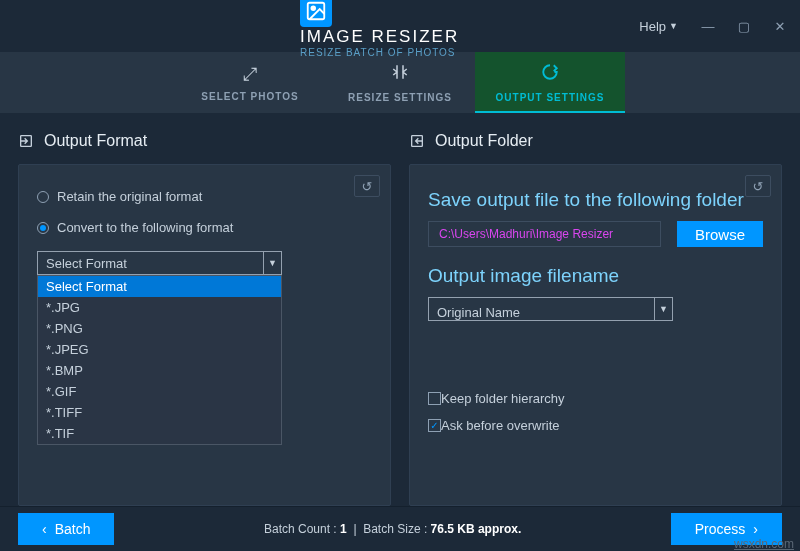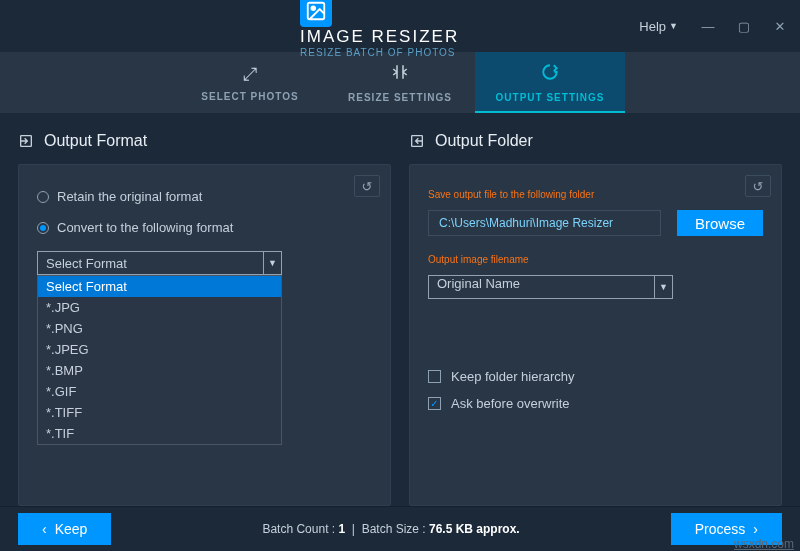--- a/index.html
+++ b/index.html
@@ -12,21 +12,21 @@
     .logo-icon svg { width: 22px; height: 22px; }
     .title-text { display: flex; flex-direction: column; }
     .app-title { font-size: 17px; font-weight: 300; color: #fff; letter-spacing: 2px; text-transform: uppercase; }
     .app-subtitle { font-size: 10px; color: #5a9fc7; letter-spacing: 1px; text-transform: uppercase; }
     .window-controls { display: flex; align-items: center; gap: 12px; margin-left: auto; }
     .help-link { color: #c5d0db; font-size: 13px; padding: 4px 6px; display: flex; align-items: center; gap: 3px; cursor: pointer; }
     .win-btn { width: 24px; height: 20px; display: flex; align-items: center; justify-content: center; cursor: pointer; color: #8ea0b3; font-size: 13px; }
     
     .tabs { height: 62px; background: #283645; display: flex; justify-content: center; border-bottom: 1px solid #1c2938; }
     .tab { width: 150px; display: flex; flex-direction: column; align-items: center; justify-content: center; gap: 6px; color: #8ea0b3; cursor: pointer; position: relative; }
-    .tab.active { background: #0c4a6e; }
+    .tab.active { background: #14532d; }
     .tab.active .tab-icon, .tab.active .tab-label { color: #00bcd4; }
     .tab.active::after { content: ''; position: absolute; bottom: 0; left: 0; right: 0; height: 2px; background: #00bcd4; }
     .tab-icon { font-size: 18px; color: #c5d0db; }
     .tab-label { font-size: 10px; letter-spacing: 1px; font-weight: 600; }
     
     .content { display: flex; padding: 18px 18px 0 18px; gap: 18px; height: 392px; }
     .panel { flex: 1; display: flex; flex-direction: column; }
     .panel-header { display: flex; align-items: center; gap: 10px; margin-bottom: 14px; color: #e6edf3; font-size: 16px; }
     .panel-header svg { width: 16px; height: 16px; }
     .panel-body { background: #283645; border-radius: 2px; padding: 16px 18px; flex: 1; position: relative; border: 1px solid #2f3f52; }
@@ -38,29 +38,29 @@
     .radio { width: 12px; height: 12px; border: 1px solid #8ea0b3; border-radius: 50%; display: flex; align-items: center; justify-content: center; }
     .radio.checked::after { content: ''; width: 6px; height: 6px; background: #0096ff; border-radius: 50%; }
     
     .select-box { position: relative; width: 245px; margin-top: 4px; }
     .select-display { height: 24px; border: 1px solid #94a1af; background: transparent; display: flex; align-items: center; padding: 0 8px; font-size: 13px; color: #c5d0db; justify-content: space-between; }
     .select-display .arrow-box { width: 18px; height: 100%; border-left: 1px solid #94a1af; margin-right: -8px; display: flex; align-items: center; justify-content: center; font-size: 9px; }
     .dropdown { position: absolute; top: 24px; left: 0; right: 0; background: #2a3545; border: 1px solid #4a5665; z-index: 10; }
     .dropdown-item { padding: 3px 8px; font-size: 13px; color: #c5d0db; cursor: pointer; }
     .dropdown-item.highlighted { background: #0078d7; color: #fff; }
     
-    .field-label { font-size: 10px; color: #f97316; margin-bottom: 10px; margin-top: 8px; display: block; }
+    .field-label { font-size: 19px; color: #7dd3fc; margin-bottom: 10px; margin-top: 8px; display: block; }
     .path-row { display: flex; gap: 16px; align-items: center; margin-bottom: 18px; }
-    .path-input { flex: 1; height: 26px; border: 1px solid #3d4d60; background: transparent; color: #7dd3fc; padding: 12px 10px; font-size: 12px; display: flex; align-items: center; }
+    .path-input { flex: 1; height: 26px; border: 1px solid #3d4d60; background: transparent; color: #d946ef; padding: 12px 10px; font-size: 12px; display: flex; align-items: center; }
     .browse-btn { height: 26px; padding: 0 18px; background: #0096ff; color: #fff; border: none; font-size: 15px; cursor: pointer; display: flex; align-items: center; }
     
-    .filename-select { width: 245px; height: 24px; border: 1px solid #94a1af; display: flex; align-items: flex-start; padding: 0 8px; font-size: 13px; color: #c5d0db; justify-content: space-between; margin-top: 4px; }
+    .filename-select { width: 245px; height: 24px; border: 1px solid #94a1af; display: flex; align-items: flex-end; padding: 0 8px; font-size: 13px; color: #c5d0db; justify-content: space-between; margin-top: 4px; }
     
     .checkbox-group { margin-top: 70px; }
-    .checkbox-row { display: flex; align-items: center; gap: 10px; margin-bottom: 12px; font-size: 13px; color: #c5d0db; cursor: pointer; }
+    .checkbox-row { display: flex; align-items: center; margin-bottom: 12px; font-size: 13px; color: #c5d0db; cursor: pointer; }
     .checkbox { width: 13px; height: 13px; border: 1px solid #8ea0b3; display: flex; align-items: center; justify-content: center; font-size: 10px; color: #0096ff; }
     
     .footer { height: 44px; background: #1c2938; display: flex; align-items: center; padding: 0 18px; gap: 18px; border-top: 1px solid #14202d; }
     .foot-btn { height: 32px; padding: 0 24px; background: #0096ff; color: #fff; border: none; font-size: 14px; cursor: pointer; display: flex; align-items: center; gap: 8px; }
     .foot-spacer { flex: 1; }
     .batch-info { font-size: 12px; color: #c5d0db; text-align: center; }
     .batch-info b { color: #fff; font-weight: 600; }
     .watermark { position: absolute; bottom: 0; right: 6px; font-size: 12px; color: #5a6775; text-decoration: underline; }
   </style>
 </head>
@@ -186,21 +186,21 @@
           <span>Ask before overwrite</span>
         </div>
       </div>
     </div>
   </div>
 </div>
 
 <div class="footer">
   <button class="foot-btn">
     <span>‹</span>
-    <span>Keep</span>
+    <span>Batch</span>
   </button>
   <div class="foot-spacer"></div>
   <div class="batch-info">
     <span>Batch Count :</span>
     <b>1</b>
     &nbsp;|&nbsp;
     <span>Batch Size :</span>
     <b>76.5 KB approx.</b>
   </div>
   <div class="foot-spacer"></div>

